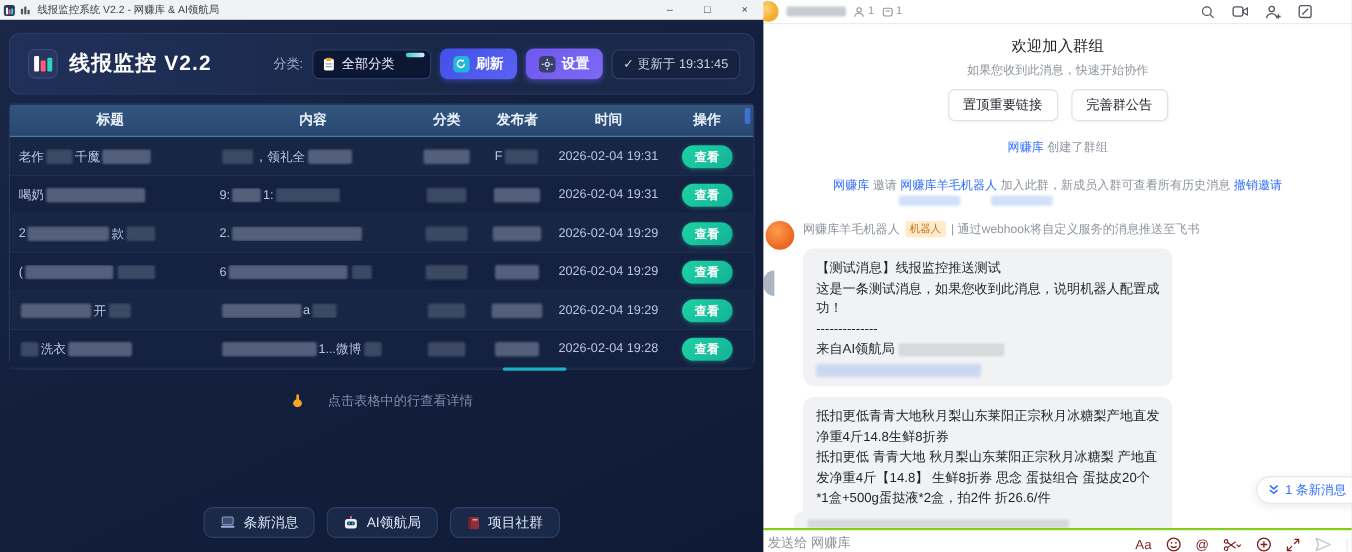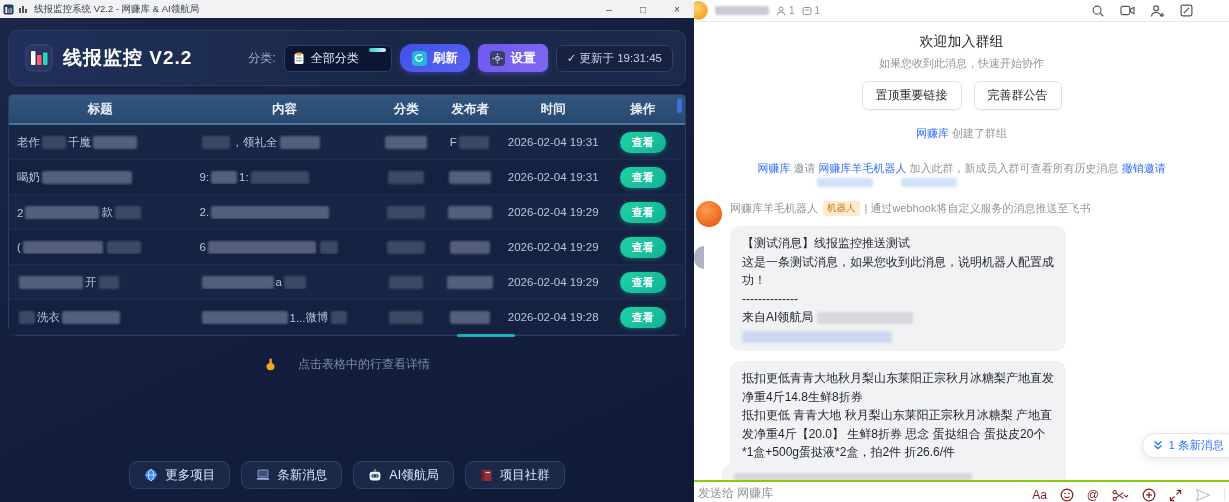--- a/index.html
+++ b/index.html
@@ -15,21 +15,21 @@
   .app-body { flex:1; position:relative; background:linear-gradient(155deg,#1a2747 0%,#131f3d 45%,#0f1b36 100%); padding:10px 6px 0 6px; overflow:hidden; }
 
   .app-header { height:56px; margin:2px 2px 8px 2px; background:linear-gradient(90deg,#20305a,#1a2848 55%,#1b2a4d); border:1px solid #2b3b66; border-radius:10px; display:flex; align-items:center; padding:0 12px 0 16px; }
   .app-logo { width:28px; height:28px; flex:none; }
   .app-title { color:#fff; font-size:19px; font-weight:bold; margin-left:10px; letter-spacing:1px; white-space:nowrap; }
   .hdr-right { margin-left:auto; display:flex; align-items:center; gap:8px; }
   .cat-label { color:#9fb0d2; font-size:12px; }
   .cat-select { position:relative; width:108px; height:27px; background:#0d1733; border:1px solid #2c3e6b; border-radius:6px; display:flex; align-items:center; gap:6px; padding:0 8px; color:#eaf0fc; font-size:12px; }
   .cat-dash { position:absolute; top:2px; right:5px; width:17px; height:4px; border-radius:2px; background:linear-gradient(90deg,#2dd4bf,#dfe9ff); }
   .btn { height:28px; border:none; border-radius:7px; color:#fff; font-size:12.5px; font-weight:bold; display:flex; align-items:center; gap:6px; padding:0 12px; cursor:pointer; font-family:inherit; }
-  .btn-refresh { background:linear-gradient(135deg,#4250e6,#5a62f4); box-shadow:0 2px 5px rgba(70,90,240,.4);border-radius:12px; }
+  .btn-refresh { background:linear-gradient(135deg,#4250e6,#5a62f4); box-shadow:0 2px 5px rgba(70,90,240,.4); }
   .btn-settings { background:linear-gradient(135deg,#6e58ef,#7e69f3); box-shadow:0 2px 5px rgba(120,95,240,.4); }
   .btn-ico { width:15px; height:15px; border-radius:4px; display:flex; align-items:center; justify-content:center; flex:none; }
   .btn-refresh .btn-ico { background:#22b8d8; }
   .btn-settings .btn-ico { background:#3a3f66; }
   .updated-pill { height:27px; background:#16223f; border:1px solid #2f4168; border-radius:7px; color:#c7d3ea; font-size:11.5px; display:flex; align-items:center; padding:0 10px; white-space:nowrap; }
 
   .table-card { margin:0 2px; border:1px solid #2b3a61; border-radius:4px 4px 10px 10px; background:#131f3c; position:relative; }
   .thead { display:flex; height:30px; align-items:center; background:linear-gradient(180deg,#32567f,#294870); border-bottom:2px solid #49759f; border-radius:3px 3px 0 0; color:#ecf4fd; font-size:12.5px; font-weight:bold; }
   .th, .c { text-align:center; }
   .w1{width:27%;} .w2{width:27.5%;} .w3{width:8.5%;} .w4{width:10.5%;} .w5{width:14%;} .w6{width:12.5%;}
@@ -236,28 +236,20 @@
       <div class="hint-row">
         <svg width="13" height="13" viewBox="0 0 13 13">
             <rect x="5.4" y="0.5" width="2.4" height="6" rx="1.2" fill="#f5a623"></rect>
             <ellipse cx="6.5" cy="8.6" rx="4" ry="3.6" fill="#f5a623"></ellipse>
           </svg>
         <span>点击表格中的行查看详情</span>
       </div>
 
       <div class="footer-row">
         <button class="foot-btn">
-          <svg width="14" height="14" viewBox="0 0 14 14">
-              <circle cx="7" cy="7" r="5.6" fill="#3b82f6"></circle>
-              <ellipse cx="7" cy="7" rx="2.6" ry="5.6" fill="none" stroke="#cfe4ff" stroke-width="0.9"></ellipse>
-              <line x1="1.4" y1="7" x2="12.6" y2="7" stroke="#cfe4ff" stroke-width="0.9"></line>
-            </svg>
-          <span>更多项目</span>
-        </button>
-        <button class="foot-btn">
           <svg width="14" height="12" viewBox="0 0 14 12">
               <rect x="2" y="1" width="10" height="7" rx="1" fill="#3d4e77" stroke="#9fb3dd" stroke-width="0.8"></rect>
               <rect x="0.8" y="9" width="12.4" height="1.8" rx="0.9" fill="#9fb3dd"></rect>
             </svg>
           <span>条新消息</span>
         </button>
         <button class="foot-btn">
           <svg width="14" height="13" viewBox="0 0 14 13">
               <line x1="7" y1="0.6" x2="7" y2="2.6" stroke="#e9eefb" stroke-width="1"></line>
               <circle cx="7" cy="1" r="0.9" fill="#ff5d73"></circle>
@@ -351,21 +343,21 @@
           <div class="bubble">
             <div>【测试消息】线报监控推送测试</div>
             <div>这是一条测试消息，如果您收到此消息，说明机器人配置成功！</div>
             <div>--------------</div>
             <div><span>来自AI领航局</span> <span class="b-rd" style="width:96px"></span></div>
             <span class="b-rd-blue" style="width:150px"></span>
           </div>
 
           <div class="bubble">
             <div>抵扣更低青青大地秋月梨山东莱阳正宗秋月冰糖梨产地直发净重4斤14.8生鲜8折券</div>
-            <div>抵扣更低 青青大地 秋月梨山东莱阳正宗秋月冰糖梨 产地直发净重4斤【20.0】 生鲜8折券 思念 蛋挞组合 蛋挞皮20个*1盒+500g蛋挞液*2盒，拍2件 折26.6/件</div>
+            <div>抵扣更低 青青大地 秋月梨山东莱阳正宗秋月冰糖梨 产地直发净重4斤【14.8】 生鲜8折券 思念 蛋挞组合 蛋挞皮20个*1盒+500g蛋挞液*2盒，拍2件 折26.6/件</div>
             <div>--------------</div>
 
           </div>
 
         </div>
       </div>
 
       <div class="new-msg-pill">
         <svg width="10" height="11" viewBox="0 0 10 11">
             <polyline points="1.5,1.5 5,4.5 8.5,1.5" fill="none" stroke="#3370ff" stroke-width="1.4"></polyline>

